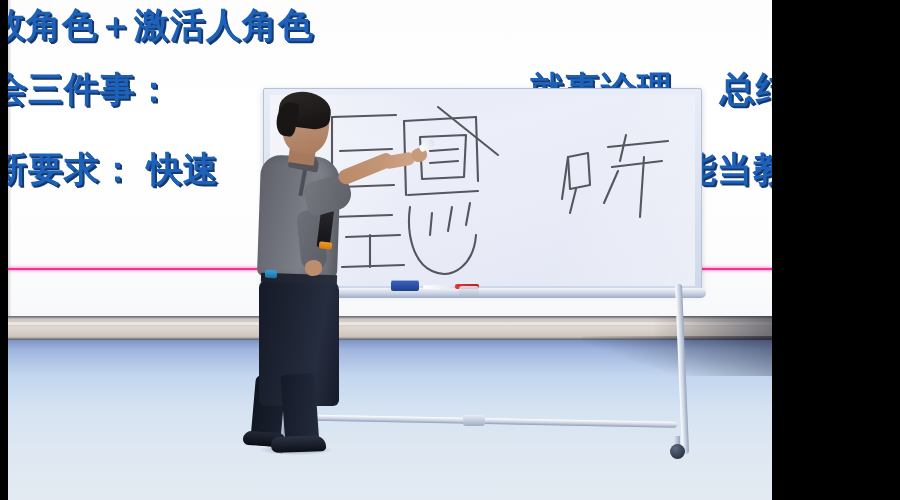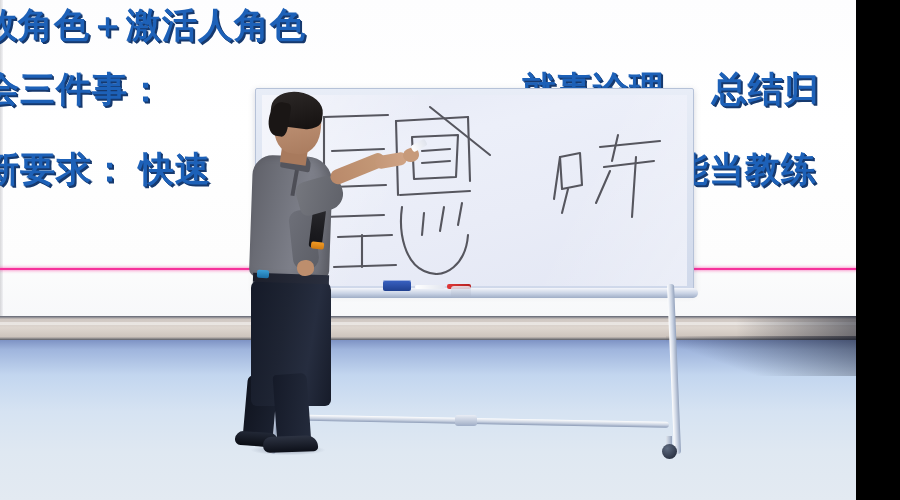--- a/index.html
+++ b/index.html
@@ -1,19 +1,20 @@
 <!DOCTYPE html>
 <html><head>
 <meta charset="utf-8">
 <style>
   html,body{margin:0;padding:0;background:#000;}
   .stage{
-    position:relative;width:856px;height:500px;overflow:hidden;
+    position:relative;width:764px;height:500px;overflow:hidden;
     font-family:"Liberation Sans","DejaVu Sans",sans-serif;
     background:#eef1f7;
+    margin-left:8px;
   }
 
   
   .screen{
     position:absolute;left:0;top:0;width:900px;height:318px;
     background:linear-gradient(180deg,#fdfdfe 0%,#ffffff 40%,#fdfdfd 80%,#f7f8fa 100%);
   }
   .screen-edge-l{position:absolute;left:0;top:0;width:3px;height:318px;
     background:linear-gradient(90deg,#b9b9bd,#e9e9ee);opacity:.55;}
   .screen-edge-r{position:absolute;right:0;top:0;width:3px;height:318px;

